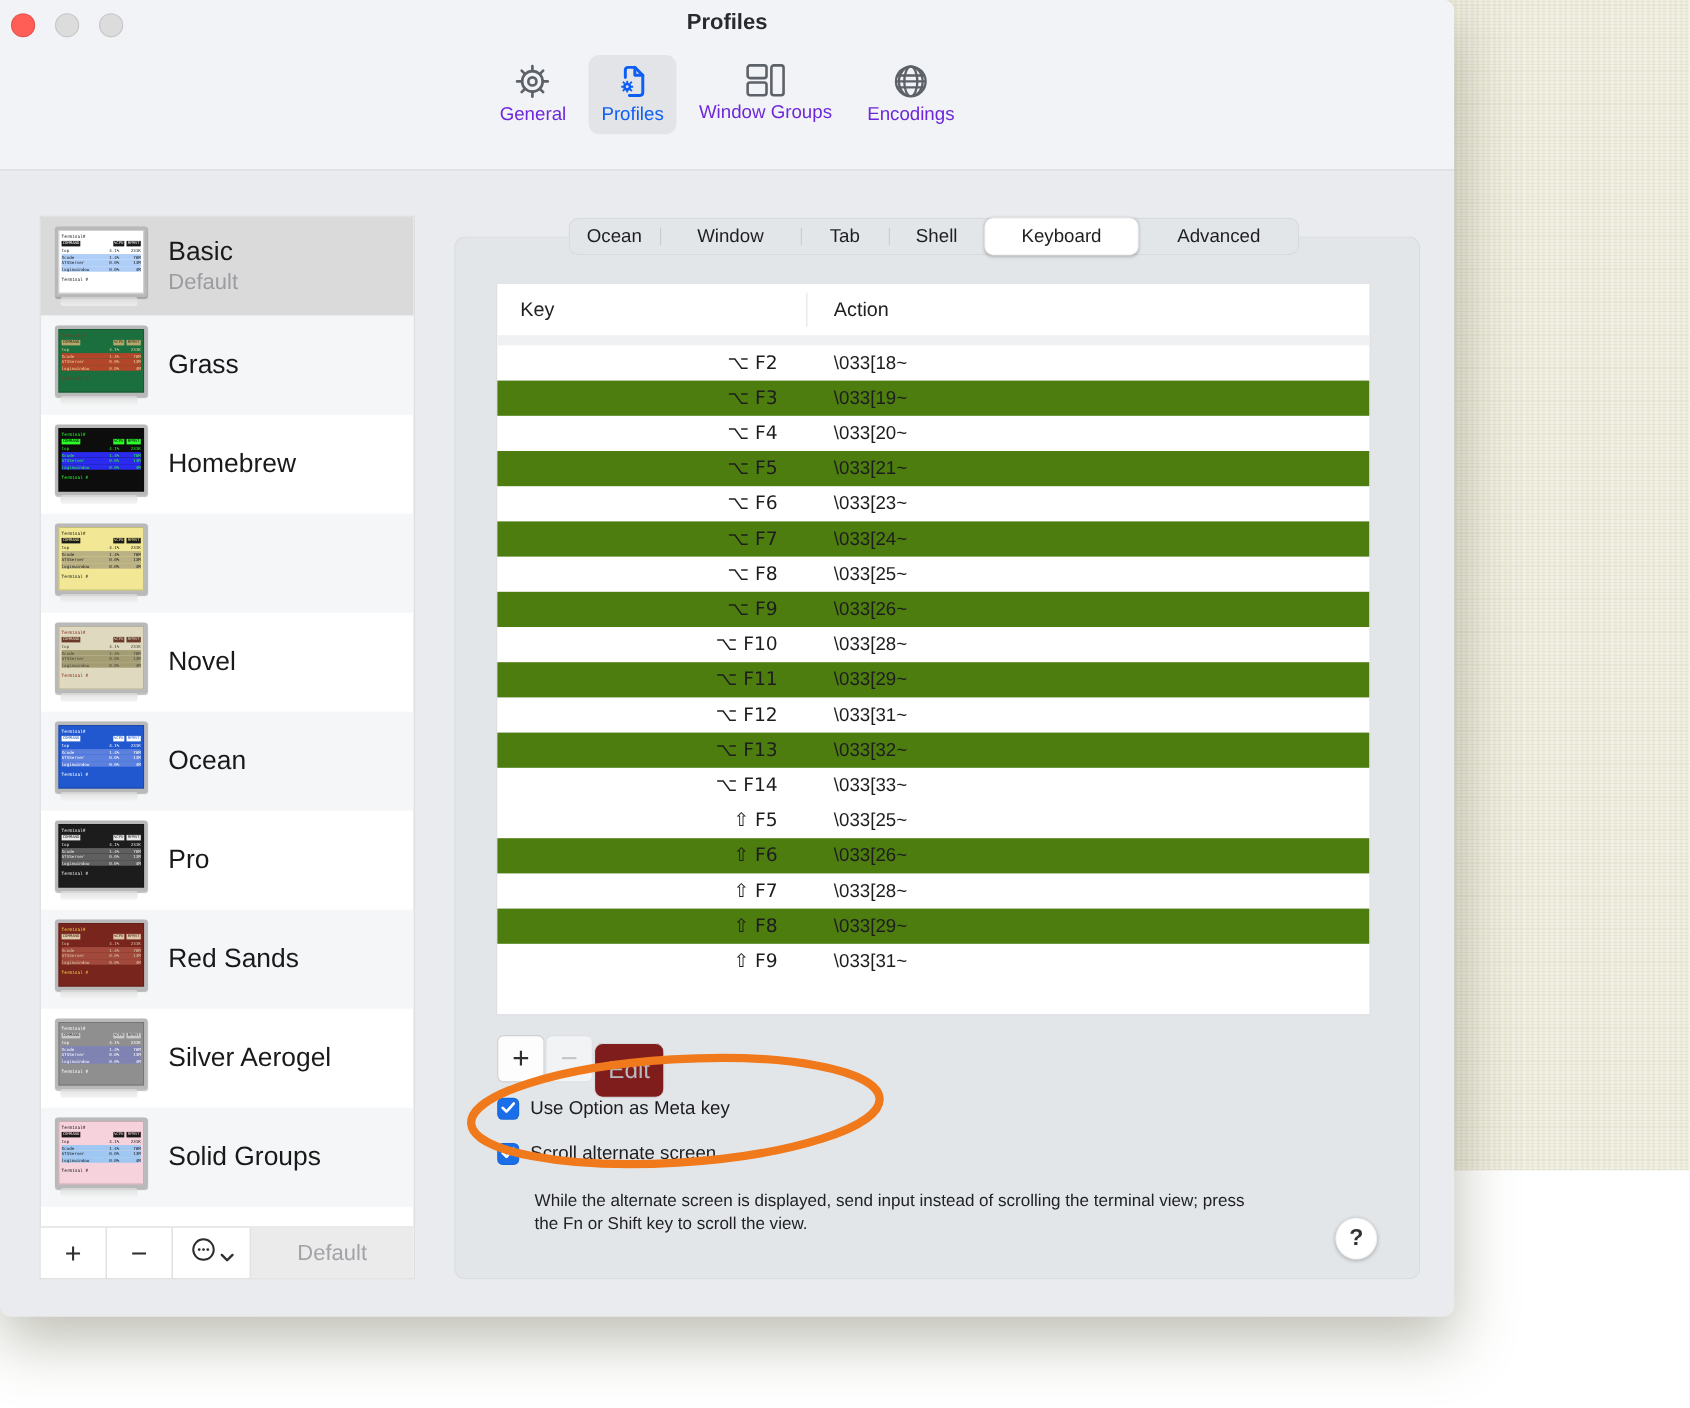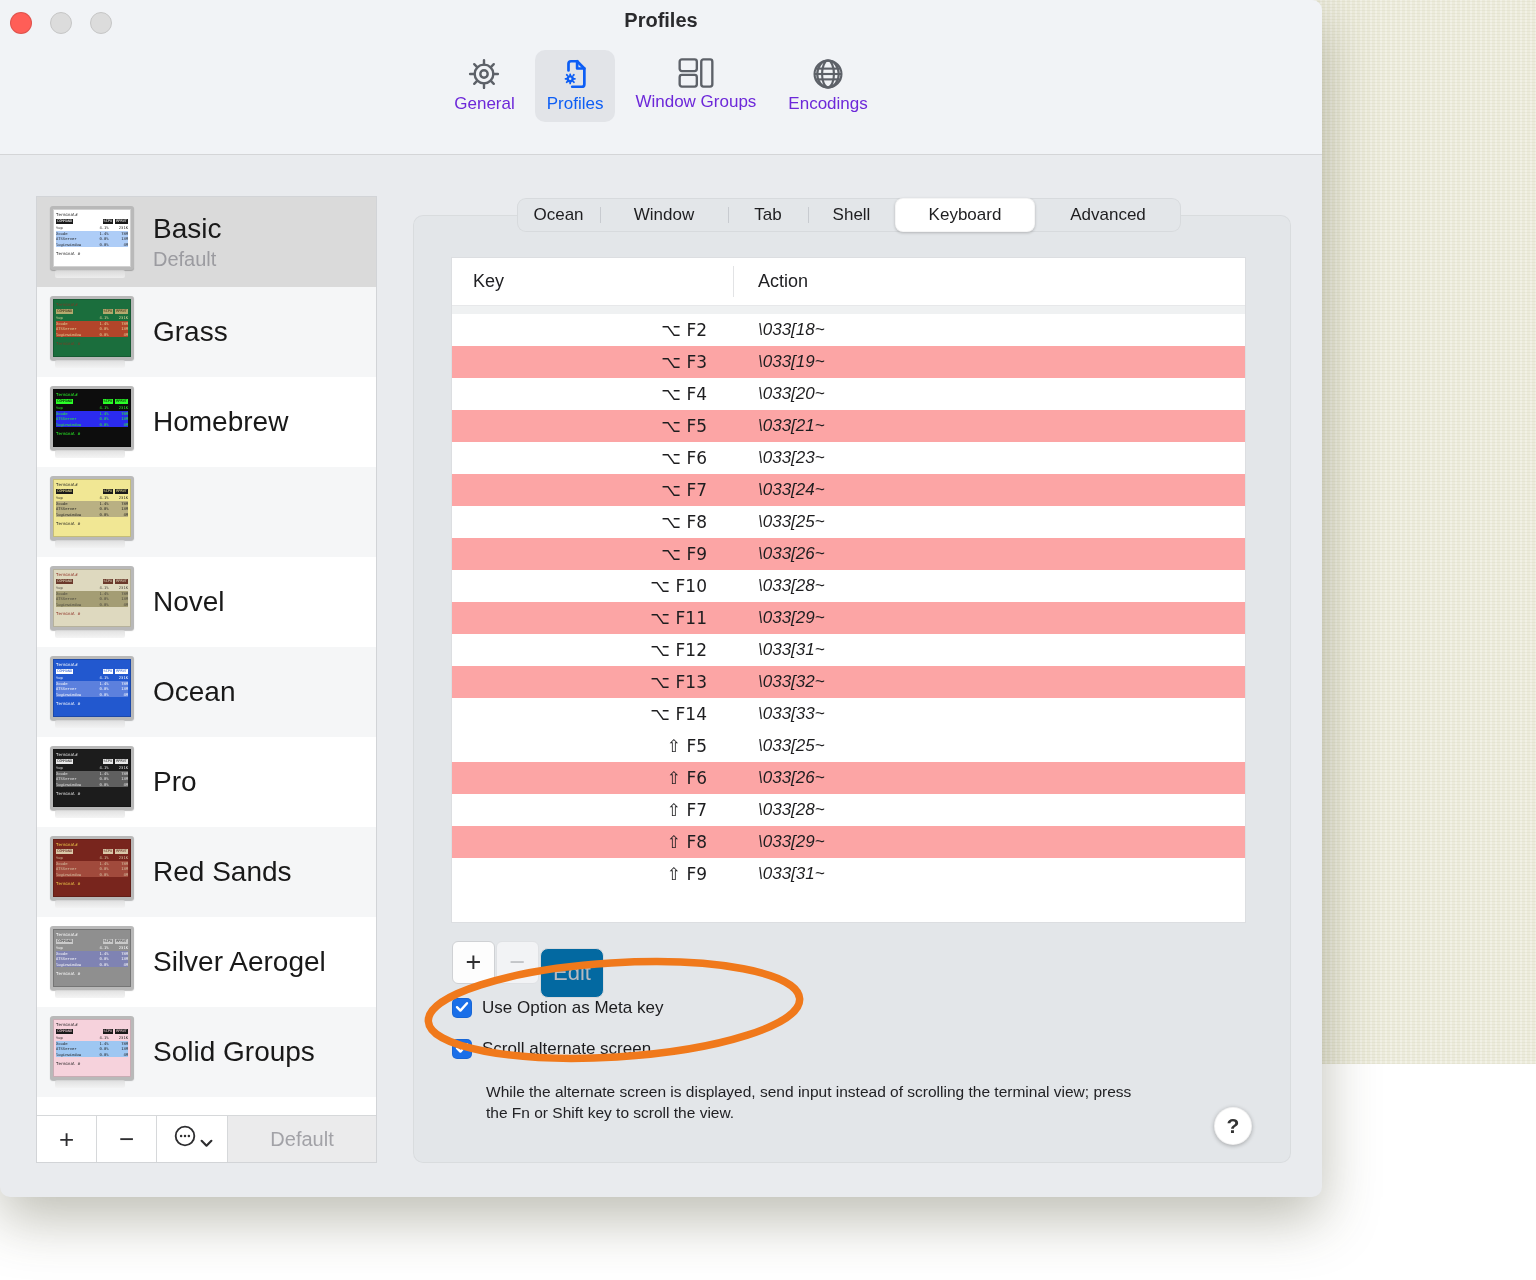--- a/index.html
+++ b/index.html
@@ -71,21 +71,21 @@
   .t-chips{display:flex;gap:2px;margin:1px 0;align-items:center;}
   .t-chips .chip{background:var(--tcbg);color:var(--tcfg);font-size:3.6px;line-height:5px;padding:0 1px;white-space:nowrap;}
   .t-chips .sp{flex:1;}
   .t-row{display:flex;font-size:3.8px;line-height:5.6px;color:var(--tfg);white-space:nowrap;}
   .t-row span:nth-child(1){flex:1.7;overflow:hidden;}
   .t-row span:nth-child(2){flex:1;text-align:right;}
   .t-row span:nth-child(3){flex:1;text-align:right;}
   .t-row.hl{background:var(--thl);}
   .t-footer{color:var(--ttl);font-size:4px;line-height:6px;margin-top:4px;white-space:nowrap;}
   .p-text{position:absolute;left:116px;top:0;bottom:0;display:flex;flex-direction:column;justify-content:center;}
-  .p-name{font-size:28px;color:#191919;}
+  .p-name{font-size:24px;color:#191919;}
   .p-sub{font-size:20px;color:#9b9ba0;margin-top:3px;}
   .sb-bottom{
     position:absolute;left:0;right:0;bottom:0;height:46px;background:#fff;
     border-top:1px solid #d6d8da;display:flex;align-items:stretch;
   }
   .sb-btn{
     width:60px;border-right:1px solid #d6d8da;display:flex;align-items:center;
     justify-content:center;font-size:26px;color:#2e2e30;box-sizing:border-box;
   }
   .sb-btn.menu{width:71px;gap:2px;}
@@ -128,31 +128,31 @@
   }
   .t-head{
     position:relative;height:48px;display:flex;align-items:center;
     border-bottom:1px solid #e7e8ea;font-size:18px;color:#212124;box-sizing:border-box;
   }
   .th-key{padding-left:21px;}
   .th-div{position:absolute;left:281px;top:8px;bottom:8px;width:1px;background:#e2e3e5;}
   .th-action{position:absolute;left:306px;}
   .t-sliver{height:8px;background:#eff1f2;}
   .t-row2{height:32px;display:flex;align-items:center;font-size:17px;color:#1d1d1f;}
-  .t-row2.alt{background:#fca5a5;}
+  .t-row2.alt{background:#4d7c0f;}
   .cell-key{
     width:281px;text-align:right;padding-right:26px;box-sizing:border-box;
     font-family:"DejaVu Sans","Liberation Sans",sans-serif;
   }
-  .cell-action{padding-left:25px;font-style:italic;}
+  .cell-action{padding-left:25px;}
   
   .btn{position:absolute;display:flex;align-items:center;justify-content:center;box-sizing:border-box;}
   .btn-add{left:452px;top:941px;width:43px;height:43px;background:#fdfdfd;border:1px solid #cfd1d4;border-radius:6px;font-size:27px;color:#2f2f31;}
   .btn-minus{left:496px;top:941px;width:43px;height:43px;background:#f2f3f5;border:1px solid #dfe1e4;border-radius:6px;font-size:27px;color:#c3c5c8;}
-  .btn-edit{left:540px;top:948px;width:64px;height:50px;background:#0369a1;border:1px solid #d8dadd;border-radius:8px;font-size:22px;color:#b7babf;}
+  .btn-edit{left:540px;top:948px;width:64px;height:50px;background:#7f1d1d;border:1px solid #d8dadd;border-radius:8px;font-size:22px;color:#b7babf;}
   .cb-row{position:absolute;left:452px;display:flex;align-items:center;gap:10px;font-size:17px;color:#1c1c1e;}
   .cb-row.first{top:998px;}
   .cb-row.second{top:1039px;}
   .checkbox{
     width:20px;height:20px;border-radius:5px;background:#1a6fe8;
     box-shadow:inset 0 0 0 1px rgba(0,0,0,.08);
     display:flex;align-items:center;justify-content:center;
   }
   .help-text{
     position:absolute;left:486px;top:1081px;width:668px;

